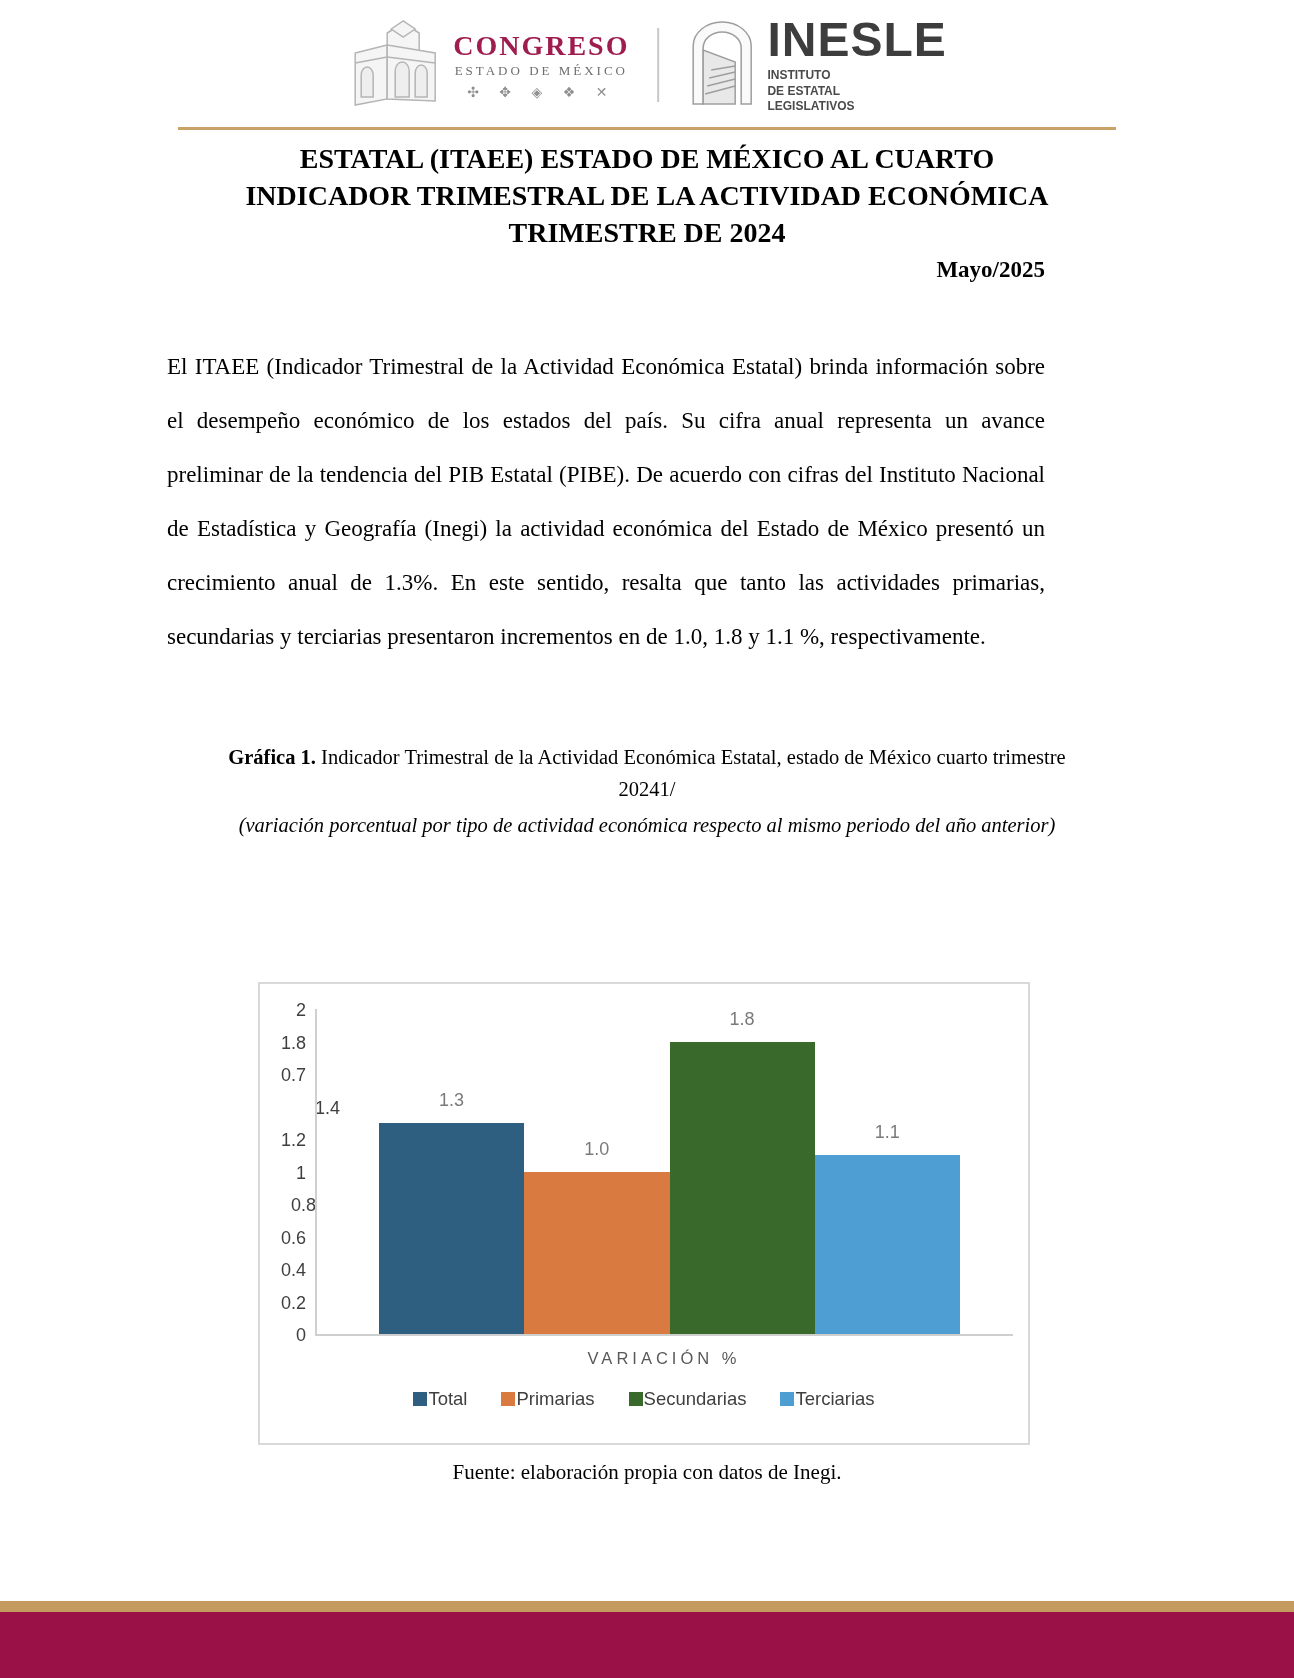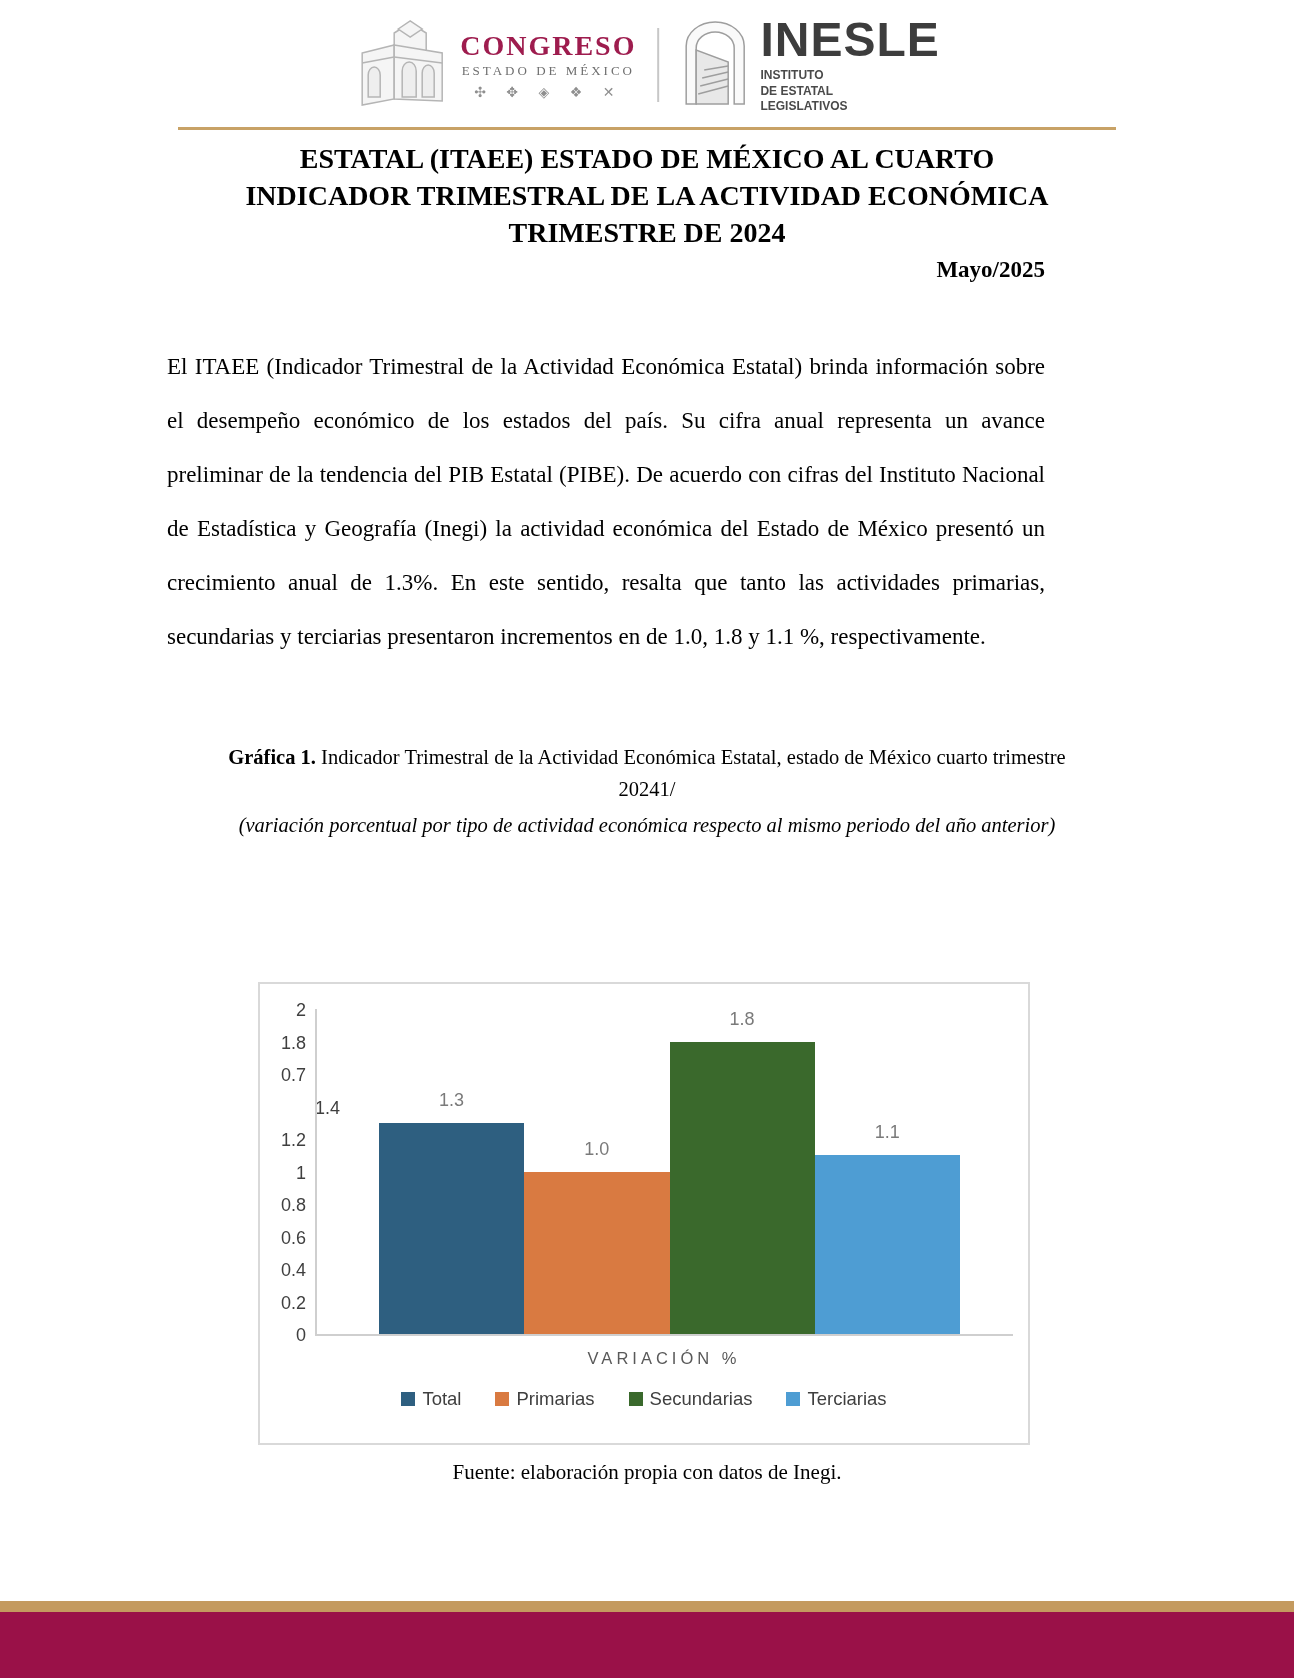--- a/index.html
+++ b/index.html
@@ -4,21 +4,21 @@
 <style>
   html,body{margin:0;padding:0;}
   body{
     width:1294px;height:1678px;position:relative;background:#ffffff;
     font-family:"Liberation Serif","DejaVu Serif",serif;color:#000;
     overflow:hidden;
   }
   
   .header{
     position:absolute;top:16px;left:50%;transform:translateX(-50%);
-    display:flex;align-items:center;gap:21px;
+    display:flex;align-items:center;gap:28px;
   }
   .logo-group{display:flex;align-items:center;gap:10px;}
   .congreso-text{display:flex;flex-direction:column;align-items:center;}
   .congreso-word{
     font-family:"Liberation Serif","DejaVu Serif",serif;font-weight:bold;
     font-size:28px;letter-spacing:2px;color:#9E1C4E;line-height:1.05;
   }
   .congreso-sub{
     font-family:"Liberation Serif","DejaVu Serif",serif;
     font-size:13px;letter-spacing:3px;color:#6e6e6e;margin-top:3px;
@@ -83,21 +83,21 @@
   .bar-label{
     position:absolute;text-align:center;font-size:18px;color:#7a7a7a;line-height:1;
   }
   .xaxis-title{
     position:absolute;text-align:center;font-size:16.5px;letter-spacing:4px;color:#595959;
   }
   .legend{
     position:absolute;left:0;width:768px;display:flex;justify-content:center;
     align-items:center;gap:34px;
   }
-  .legend-item{display:flex;align-items:center;gap:7px;}
+  .legend-item{display:flex;align-items:center;gap:1px;}
   .legend-swatch{width:14px;height:14px;display:inline-block;}
   .legend-label{font-size:18.5px;color:#3f3f3f;}
 </style>
 </head>
 <body>
 
 <div class="header">
   <div class="logo-group">
     <span>
       <svg width="96" height="88" viewBox="0 0 96 88" fill="none">
@@ -163,21 +163,21 @@
 
 <div class="chart-subcaption">(variación porcentual por tipo de actividad económica respecto al mismo periodo del año anterior)</div>
 
 <div class="chart-box" id="chart-box">
     <div class="ytick" style="top: 17px;">2</div>
     <div class="ytick" style="top: 49.5px;">1.8</div>
     <div class="ytick" style="top: 82px;">0.7</div>
     <div class="ytick" style="top: 114.5px; padding-left: 34px;">1.4</div>
     <div class="ytick" style="top: 147px;">1.2</div>
     <div class="ytick" style="top: 179.5px;">1</div>
-    <div class="ytick" style="top: 212px;">0.8</div>
+    <div class="ytick" style="top: 212px; padding-left: 10px;">0.8</div>
     <div class="ytick" style="top: 244.5px;">0.6</div>
     <div class="ytick" style="top: 277px;">0.4</div>
     <div class="ytick" style="top: 309.5px;">0.2</div>
     <div class="ytick" style="top: 342px;">0</div>
     <div class="yaxis-line" style="left: 55px; top: 25px; width: 2px; height: 325px;"></div>
     <div class="xaxis-line" style="left: 55px; top: 350px; width: 698px; height: 2px;"></div>
     <div class="bar" style="left: 119px; width: 145.25px; top: 138.75px; height: 211.25px; background: rgb(46, 95, 128);"></div>
     <div class="bar-label" style="left: 119px; width: 145.25px; top: 106.75px;">1.3</div>
     <div class="bar" style="left: 264.25px; width: 145.25px; top: 187.5px; height: 162.5px; background: rgb(217, 122, 65);"></div>
     <div class="bar-label" style="left: 264.25px; width: 145.25px; top: 155.5px;">1.0</div>

